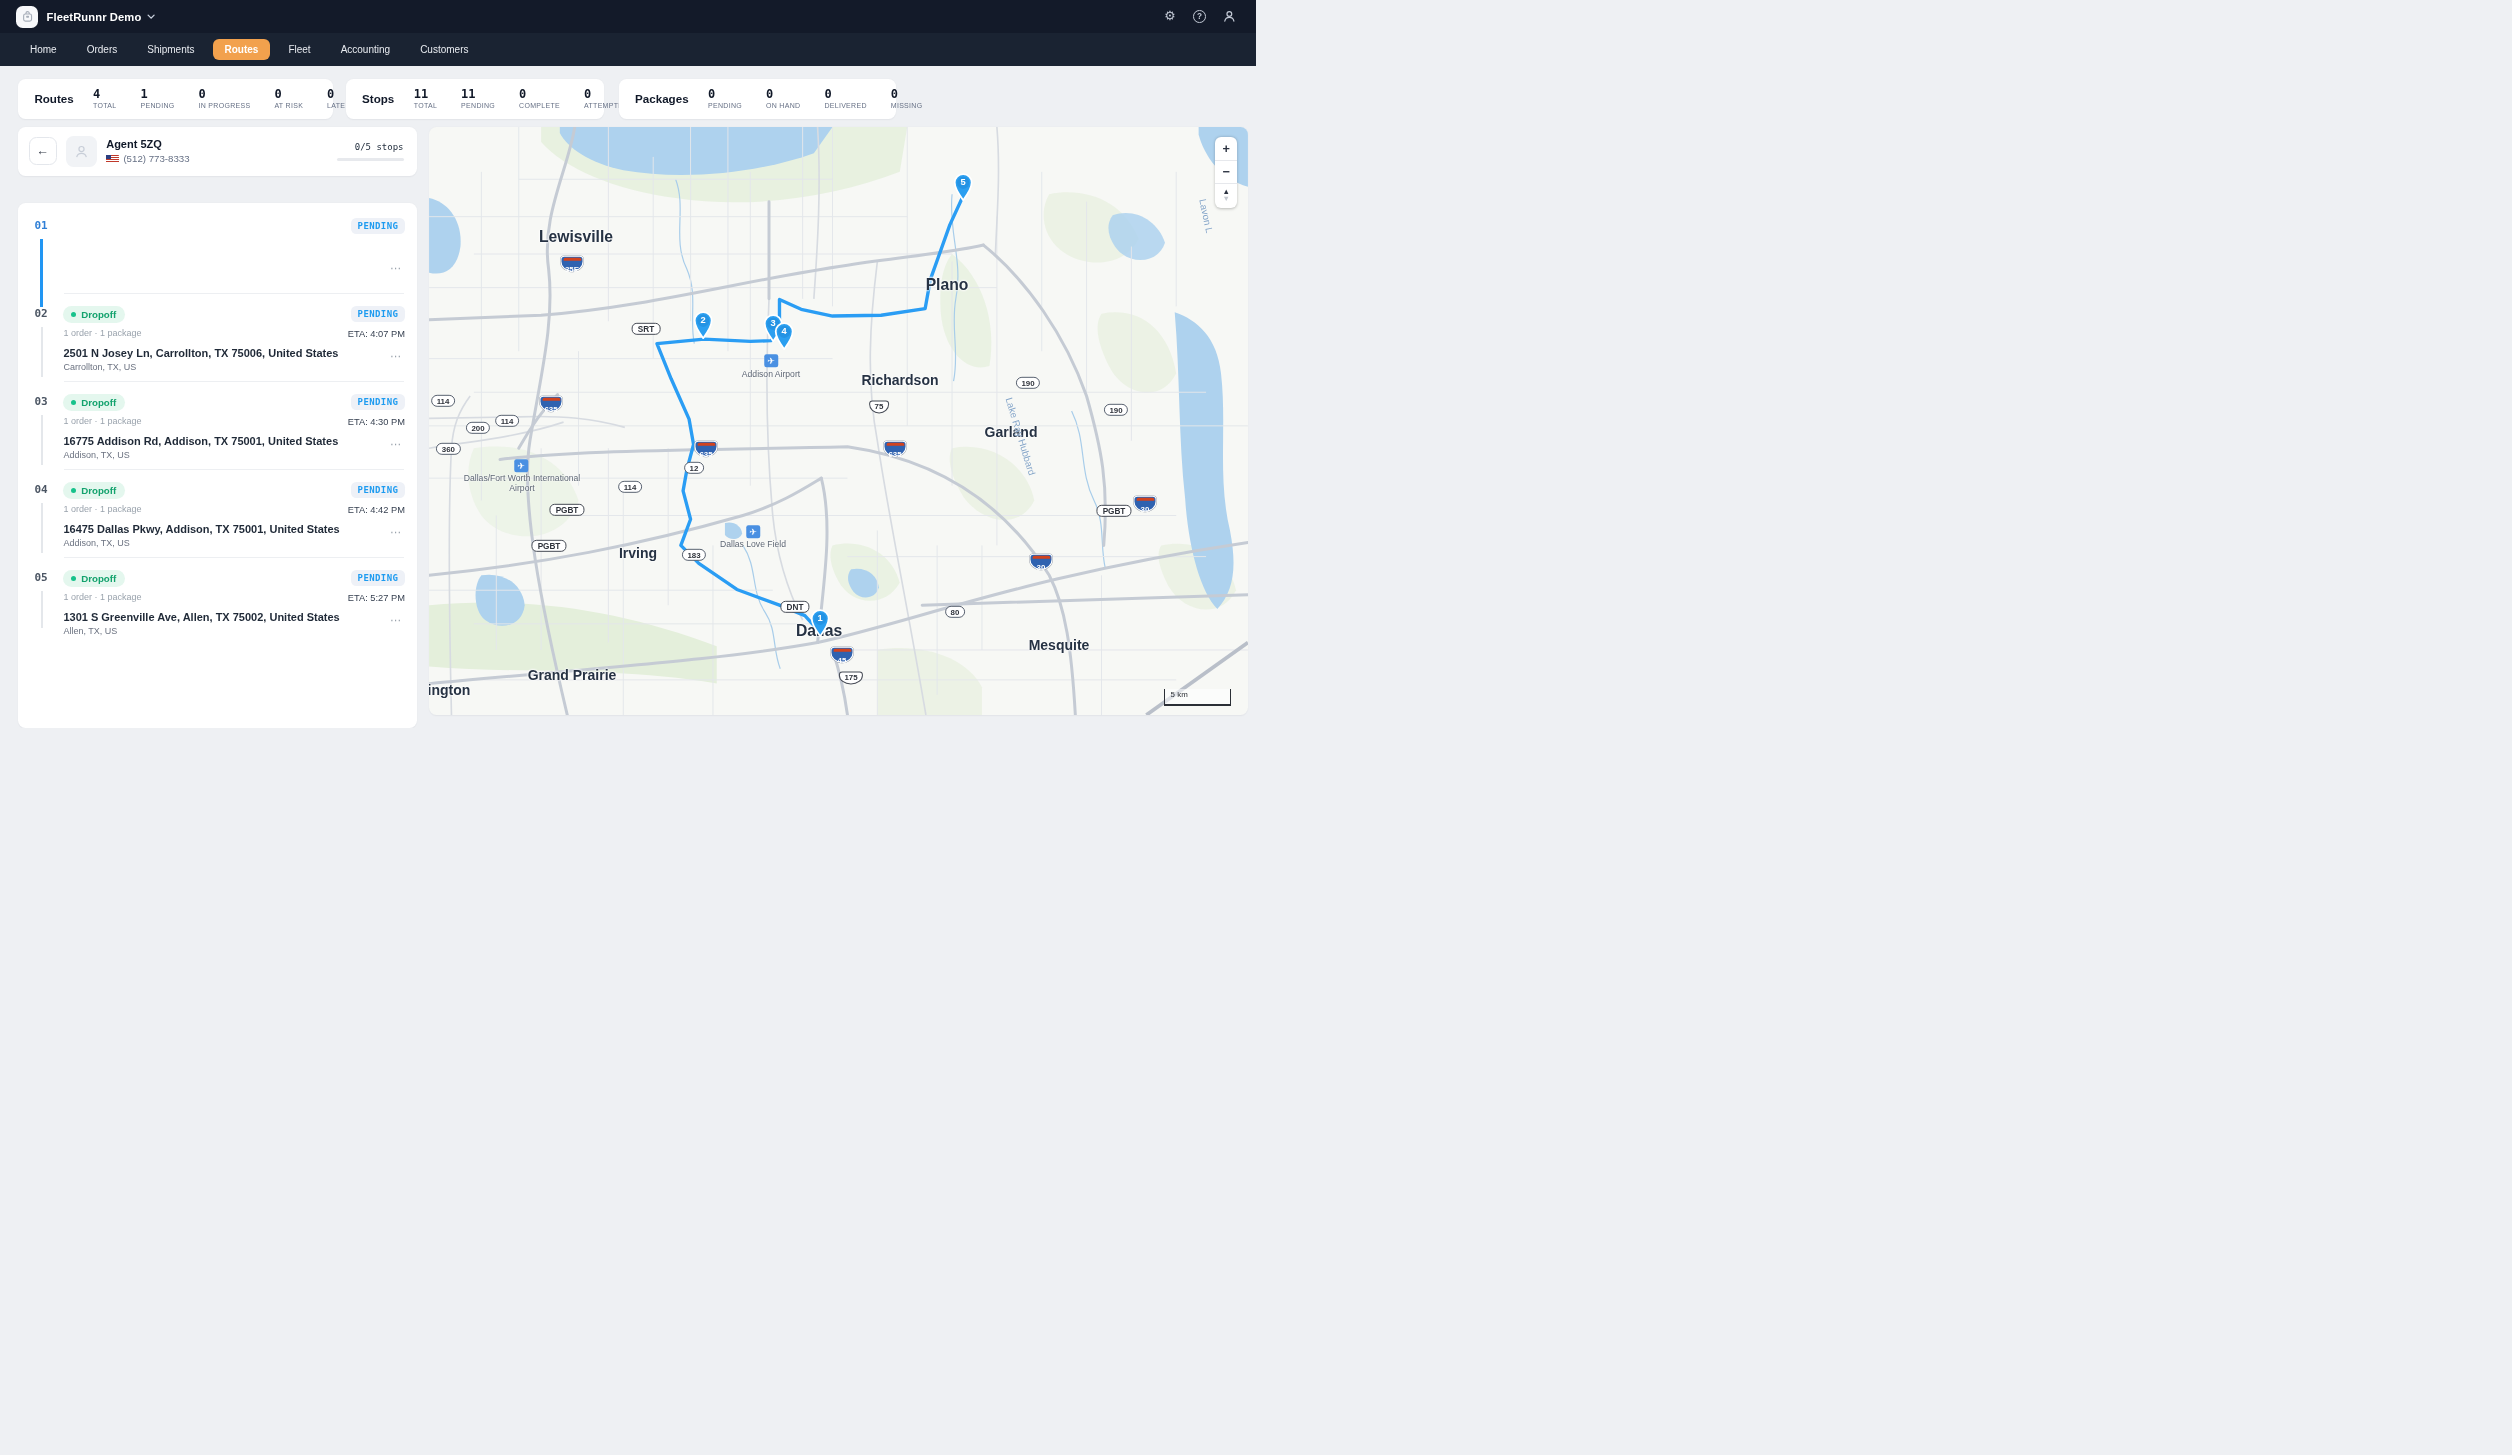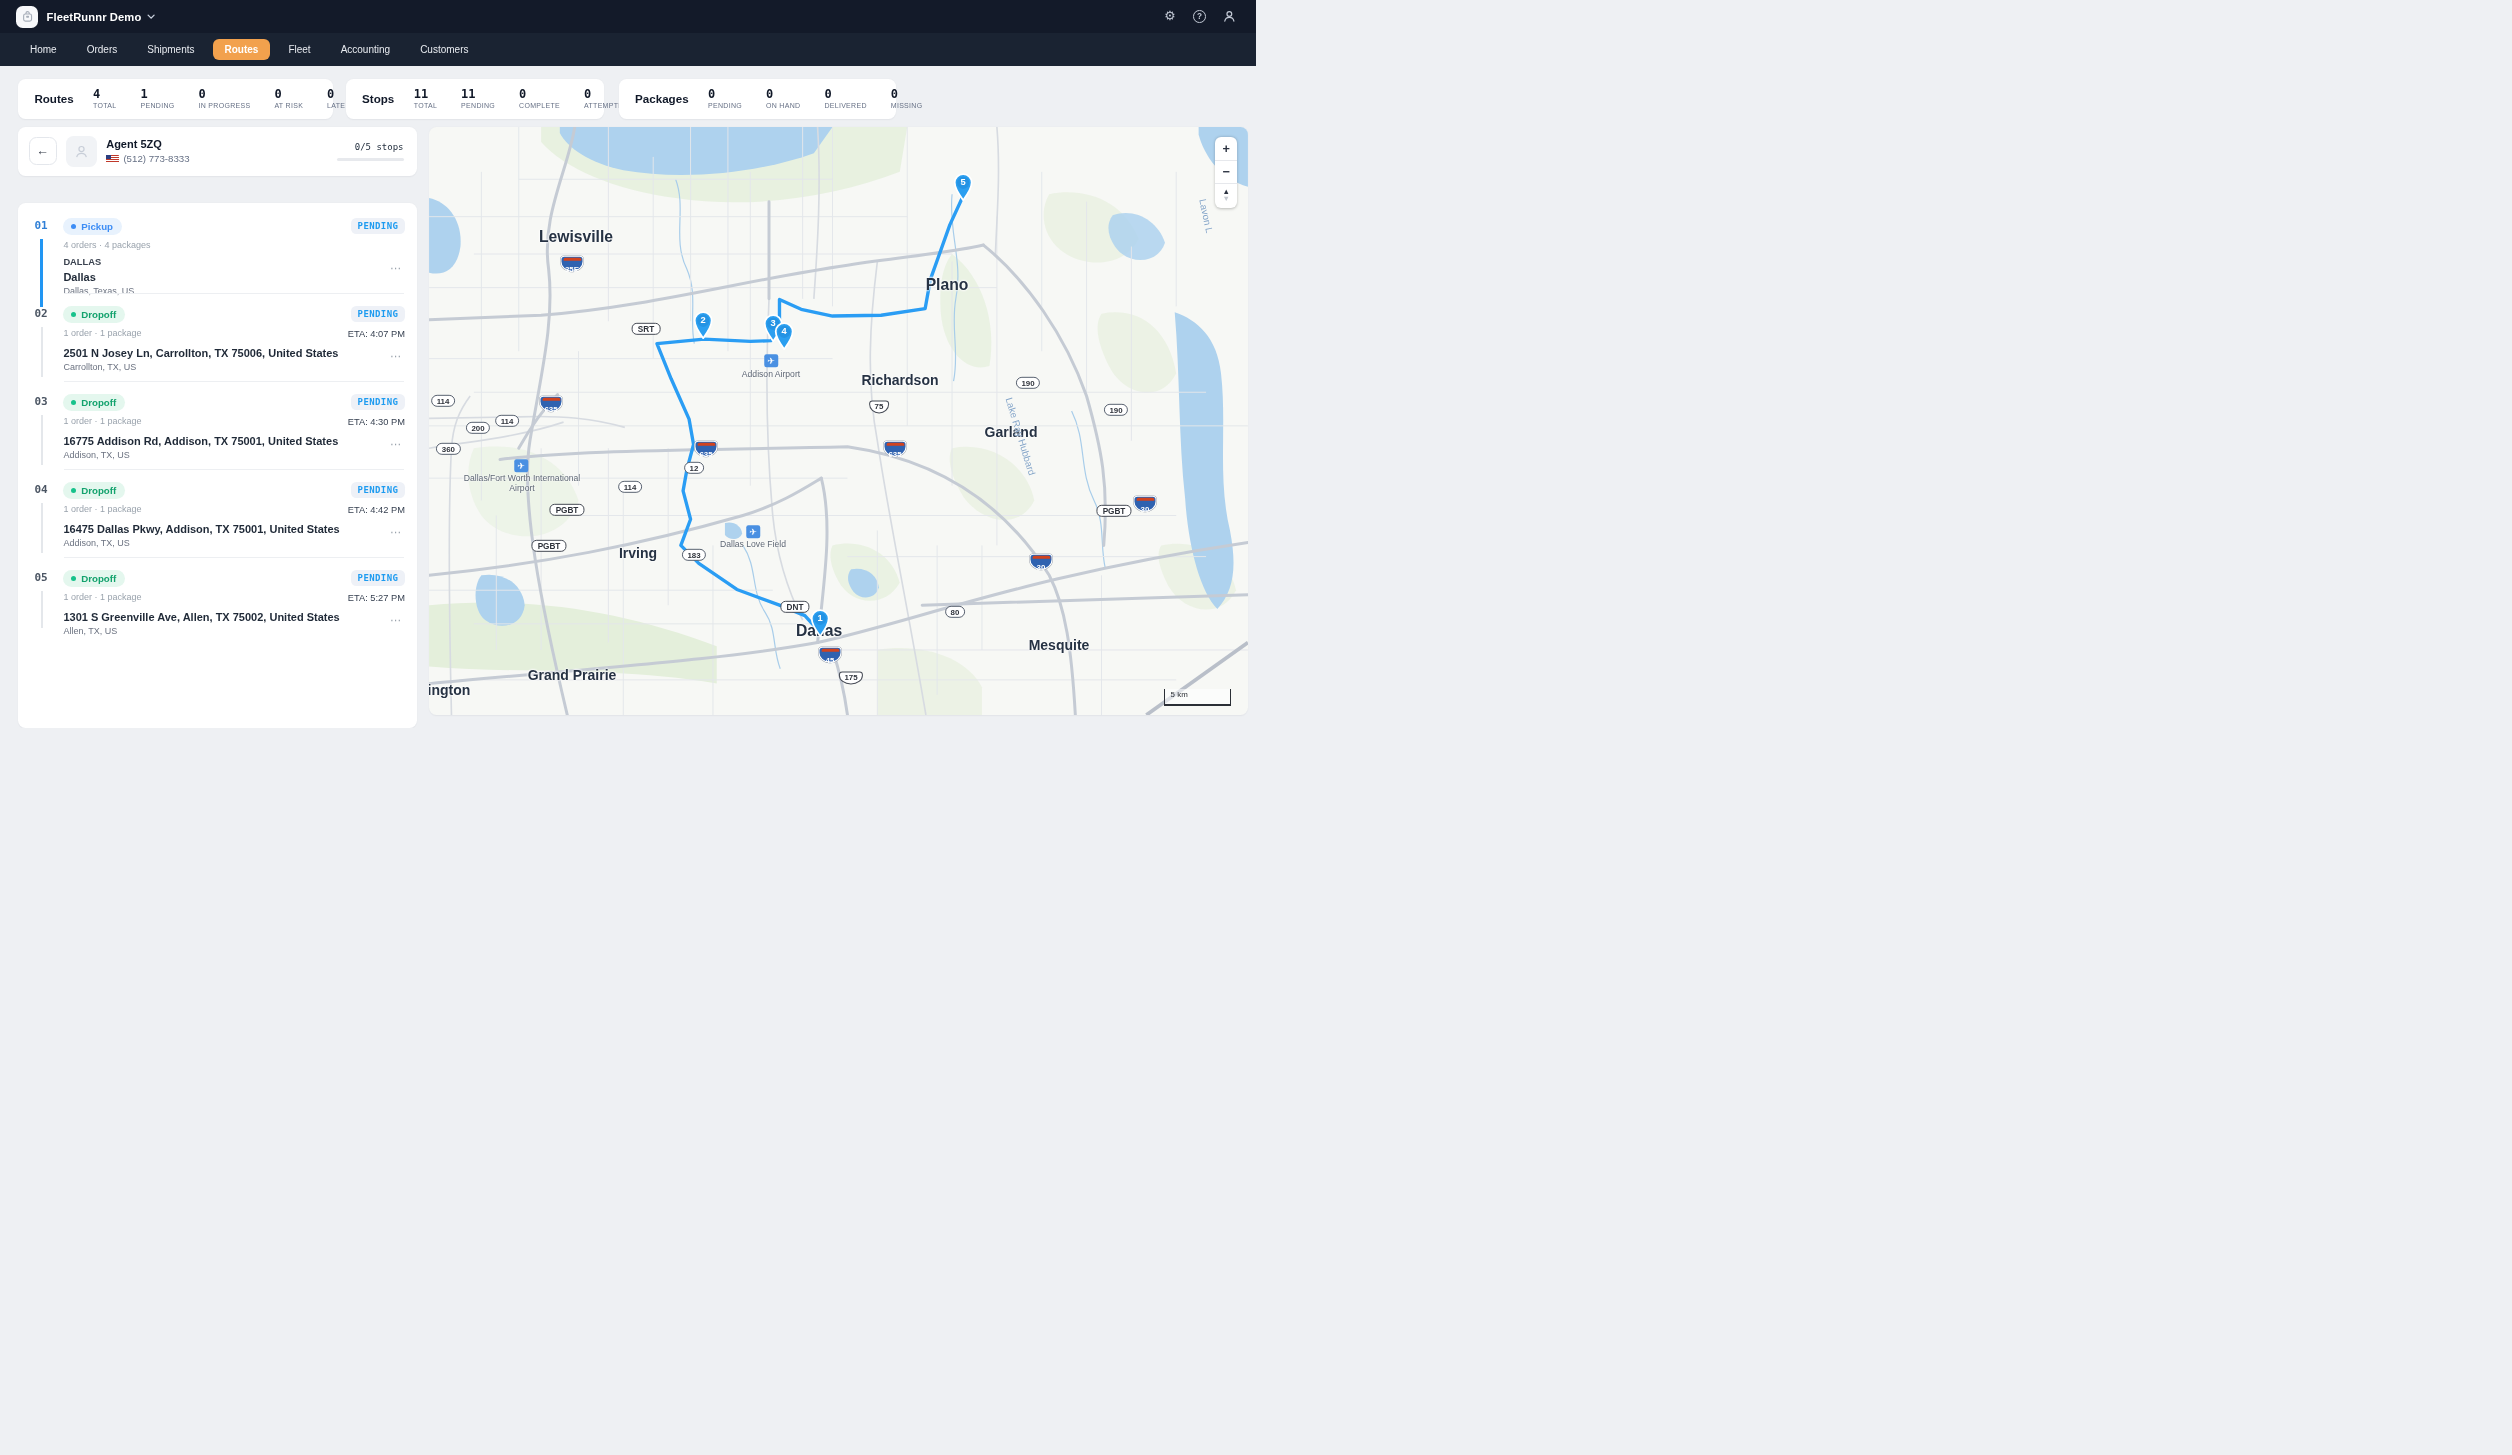--- a/index.html
+++ b/index.html
@@ -249,30 +249,20 @@
             <div class="progress-fill"></div>
           </div>
       </div>
     </div>
 
     <div class="stops-card">
 
       <div class="stop first">
         <div class="stop-num">01</div>
         <div class="stop-line"></div>
-        <div class="stop-body">
-          <span class="badge pickup">
-              <span class="dot"></span>
-              <span>Pickup</span>
-            </span>
-          <div class="stop-meta">4 orders · 4 packages</div>
-          <div class="stop-hub">DALLAS</div>
-          <div class="stop-title">Dallas</div>
-          <div class="stop-sub">Dallas, Texas, US</div>
-        </div>
         <div class="stop-right"><span class="status-pill">PENDING</span></div>
         <div class="dots-menu">⋯</div>
         <div class="stop-divider"></div>
       </div>
 
       <div class="stop">
         <div class="stop-num">02</div>
         <div class="stop-line"></div>
         <div class="stop-body">
           <span class="badge dropoff">
@@ -509,21 +499,21 @@
     <div class="shield sh-ov" style="left:265px; top:428px;">183</div>
     <div class="shield sh-ov" style="left:265px; top:341px;">12</div>
     <div class="sh-i" style="left:612px; top:435px;">
         <span>30</span>
       </div>
     <div class="sh-i" style="left:716px; top:377px;">
         <span>30</span>
       </div>
     <div class="shield sh-ov" style="left:526px; top:485px;">80</div>
     <div class="shield sh-rect" style="left:366px; top:480px;">DNT</div>
-    <div class="sh-i" style="left:401px; top:528px;">
+    <div class="sh-i" style="left:413px; top:528px;">
         <span>45</span>
       </div>
     <div class="shield sh-us" style="left:422px; top:551px;">175</div>
 
     <div class="marker" style="left:523px; top:46px;">
       <svg width="22.4" height="28" viewBox="0 0 30 38">
           <path d="M15 37 C15 37 3.5 21.5 3.5 13 A11.5 11.5 0 1 1 26.5 13 C26.5 21.5 15 37 15 37Z" fill="#2b9ff0" stroke="#fff" stroke-width="2.4"></path>
           <circle cx="15" cy="13.3" r="8.3" fill="#1d88d8" opacity=".5"></circle>
         </svg>
       <div class="mnum">5</div>

